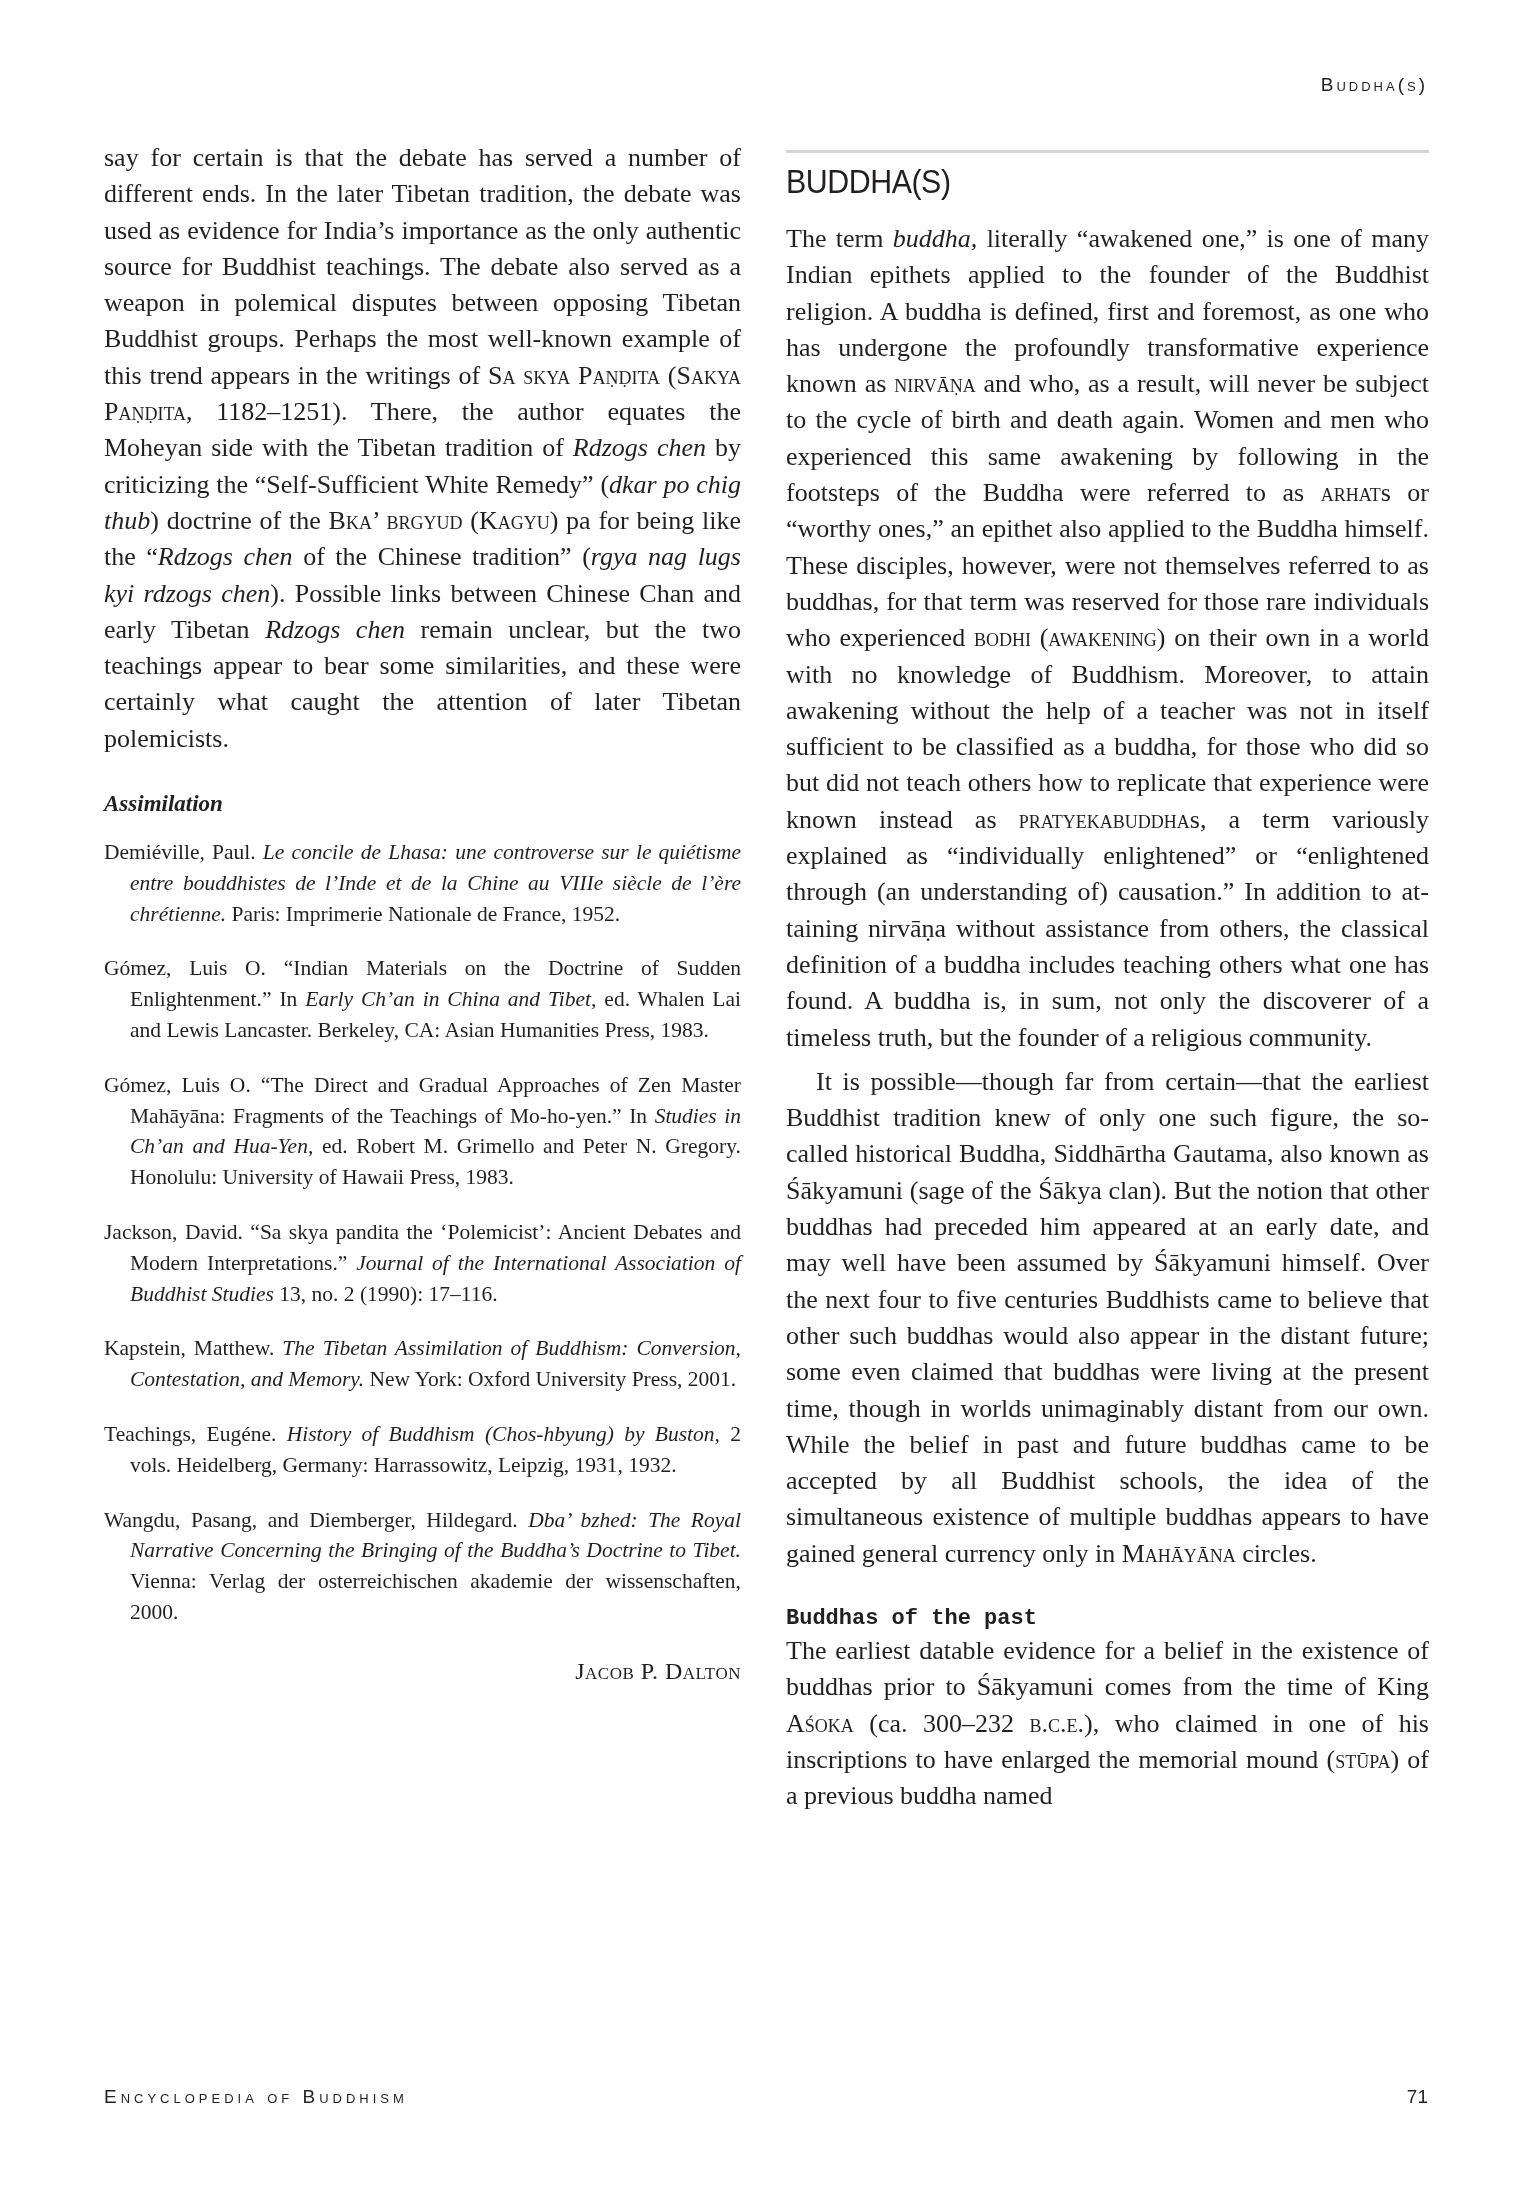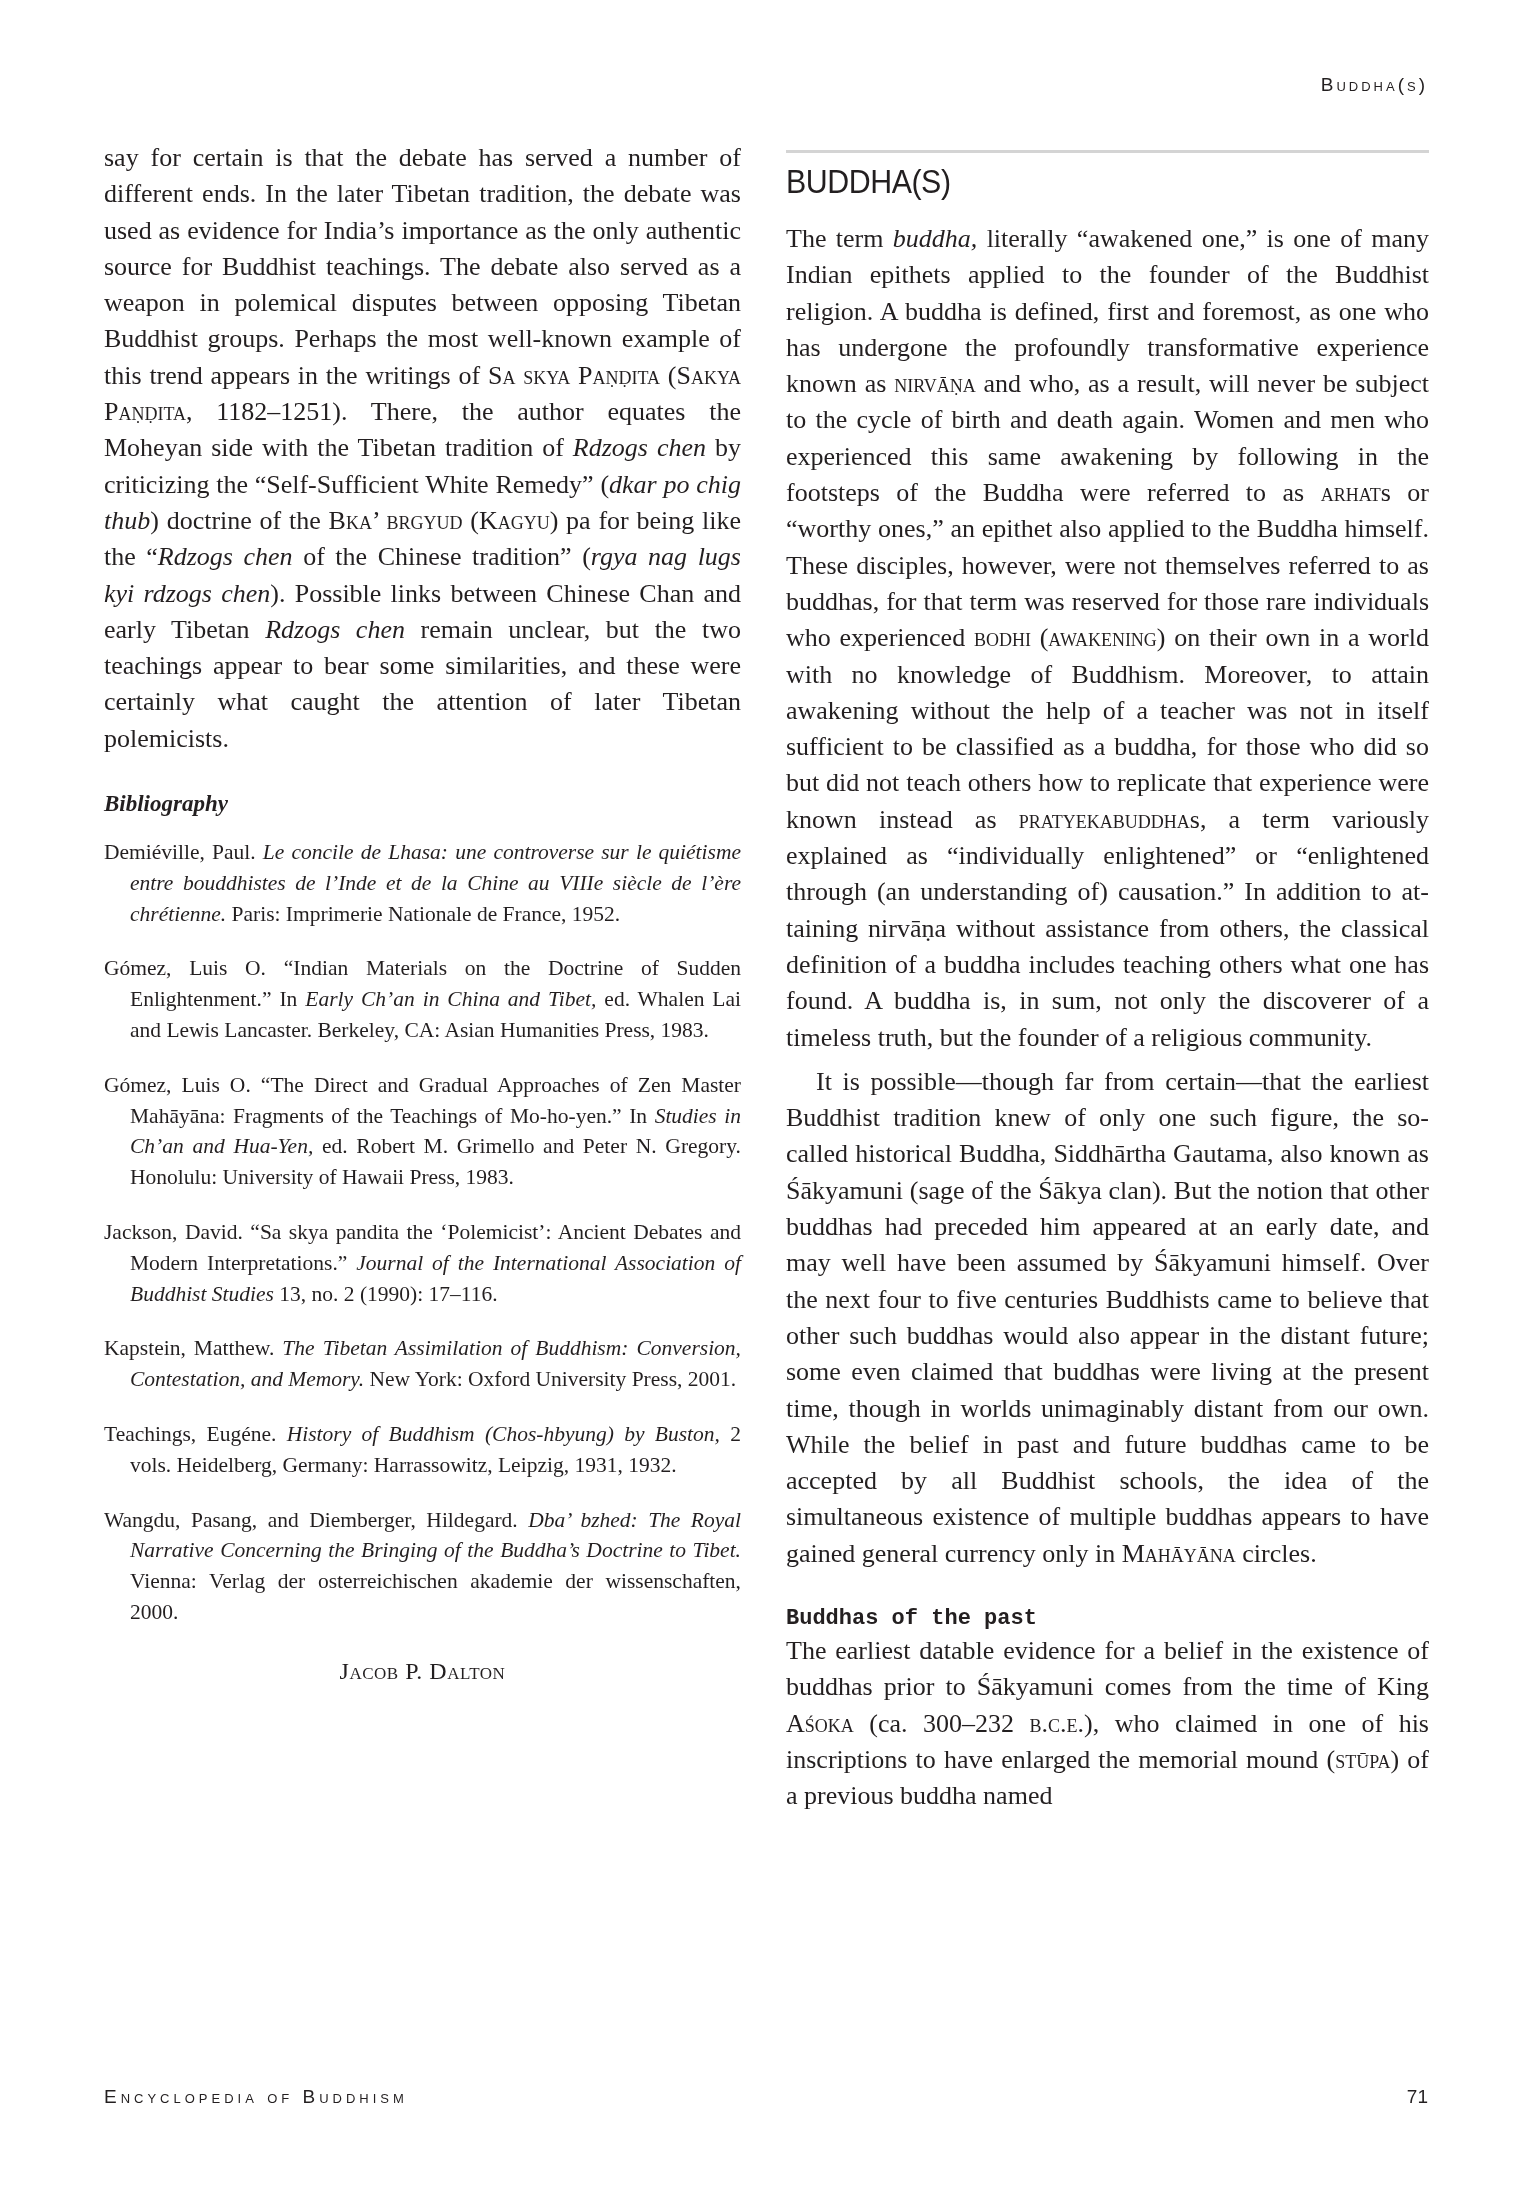--- a/index.html
+++ b/index.html
@@ -6,39 +6,39 @@
   body { width: 1522px; height: 2200px; position: relative; overflow: hidden; color: #231f20; font-family: "Liberation Serif", "DejaVu Serif", serif; }
   .running-head { position: absolute; top: 74px; right: 94px; font-family: "Liberation Sans", "DejaVu Sans", sans-serif; font-size: 19px; letter-spacing: 3px; font-variant: small-caps; color: #231f20; }
   .col { position: absolute; top: 140px; }
   .col-left { left: 104px; width: 637px; }
   .col-right { left: 786px; width: 643px; }
   .body-text { font-size: 26px; line-height: 36.3px; text-align: justify; margin: 0; hyphens: manual; }
   .sc { font-variant: small-caps; }
   .see-also { font-size: 26px; line-height: 36px; margin-top: 56px; }
   .bib-head { font-size: 23px; font-weight: bold; font-style: italic; margin-top: 34px; margin-bottom: 20px; }
   .bib-entry { font-size: 21.5px; line-height: 30.8px; text-align: justify; padding-left: 26px; text-indent: -26px; margin: 0 0 24px 0; }
-  .author-sig { text-align: center; font-size: 24px; font-variant: small-caps; letter-spacing: 0.5px; margin-top: 30px; }
+  .author-sig { text-align: right; font-size: 24px; font-variant: small-caps; letter-spacing: 0.5px; margin-top: 30px; }
   .rule { height: 3px; background: #d4d4d4; margin: 10px 0 10px 0; width: 643px; }
   .entry-title { font-family: "Liberation Sans", "DejaVu Sans", sans-serif; font-size: 33px; font-weight: normal; margin: 0 0 20px 0; letter-spacing: -0.5px; transform: scaleX(0.92); transform-origin: left; }
   .para-indent { text-indent: 30px; margin-top: 8px; }
   .subhead { font-family: Liberation Mono, monospace; font-weight: bold; font-size: 22px; margin: 34px 0 2px 0; }
   .footer-title { position: absolute; left: 104px; top: 2086px; font-family: "Liberation Sans", "DejaVu Sans", sans-serif; font-size: 19px; letter-spacing: 4px; font-variant: small-caps; }
   .footer-page { position: absolute; right: 94px; top: 2086px; font-family: Liberation Sans, sans-serif; font-size: 19px; }
   i { font-style: italic; }
 </style>
 </head>
 <body>
 
 <div class="running-head">Buddha(s)</div>
 
 <div class="col col-left">
   <p class="body-text"><span>say for certain is that the debate has served a number of different ends. In the later Tibetan tradition, the de­bate was used as evidence for India’s importance as the only authentic source for Buddhist teachings. The de­bate also served as a weapon in polemical disputes be­tween opposing Tibetan Buddhist groups. Perhaps the most well-known example of this trend appears in the writings of </span><span class="sc">Sa skya Paṇḍita</span><span> (</span><span class="sc">Sakya Paṇḍita</span><span>, 1182–1251). There, the author equates the Moheyan side with the Tibetan tradition of </span><i>Rdzogs chen</i><span> by crit­icizing the “Self-Sufficient White Remedy” (</span><i>dkar po chig thub</i><span>) doctrine of the </span><span class="sc">Bka’ brgyud</span><span> (</span><span class="sc">Kagyu</span><span>) pa for being like the “</span><i>Rdzogs chen</i><span> of the Chinese tradition” (</span><i>rgya nag lugs kyi rdzogs chen</i><span>). Possible links between Chinese Chan and early Tibetan </span><i>Rdzogs chen</i><span> remain unclear, but the two teachings appear to bear some similarities, and these were certainly what caught the attention of later Tibetan polemicists.</span></p>
 
 
-  <div class="bib-head">Bibliography</div>
+  <div class="bib-head">Assimilation</div>
 
   <div>
     <p class="bib-entry"><span>Demiéville, Paul. </span><i>Le concile de Lhasa: une controverse sur le quiétisme entre bouddhistes de l’Inde et de la Chine au VIIIe siècle de l’ère chrétienne.</i><span> Paris: Imprimerie Nationale de France, 1952.</span></p>
     <p class="bib-entry"><span>Gómez, Luis O. “Indian Materials on the Doctrine of Sudden Enlightenment.” In </span><i>Early Ch’an in China and Tibet,</i><span> ed. Whalen Lai and Lewis Lancaster. Berkeley, CA: Asian Hu­manities Press, 1983.</span></p>
     <p class="bib-entry"><span>Gómez, Luis O. “The Direct and Gradual Approaches of Zen Mas­ter Mahāyāna: Fragments of the Teachings of Mo-ho-yen.” In </span><i>Studies in Ch’an and Hua-Yen,</i><span> ed. Robert M. Grimello and Peter N. Gregory. Honolulu: University of Hawaii Press, 1983.</span></p>
     <p class="bib-entry"><span>Jackson, David. “Sa skya pandita the ‘Polemicist’: Ancient De­bates and Modern Interpretations.” </span><i>Journal of the Interna­tional Association of Buddhist Studies</i><span> 13, no. 2 (1990): 17–116.</span></p>
     <p class="bib-entry"><span>Kapstein, Matthew. </span><i>The Tibetan Assimilation of Buddhism: Con­version, Contestation, and Memory.</i><span> New York: Oxford Uni­versity Press, 2001.</span></p>
     <p class="bib-entry"><span>Teachings, Eugéne. </span><i>History of Buddhism (Chos-hbyung) by Bu­ston,</i><span> 2 vols. Heidelberg, Germany: Harrassowitz, Leipzig, 1931, 1932.</span></p>
     <p class="bib-entry"><span>Wangdu, Pasang, and Diemberger, Hildegard. </span><i>Dba’ bzhed: The Royal Narrative Concerning the Bringing of the Buddha’s Doc­trine to Tibet.</i><span> Vienna: Verlag der osterreichischen akademie der wissenschaften, 2000.</span></p>
   </div>

